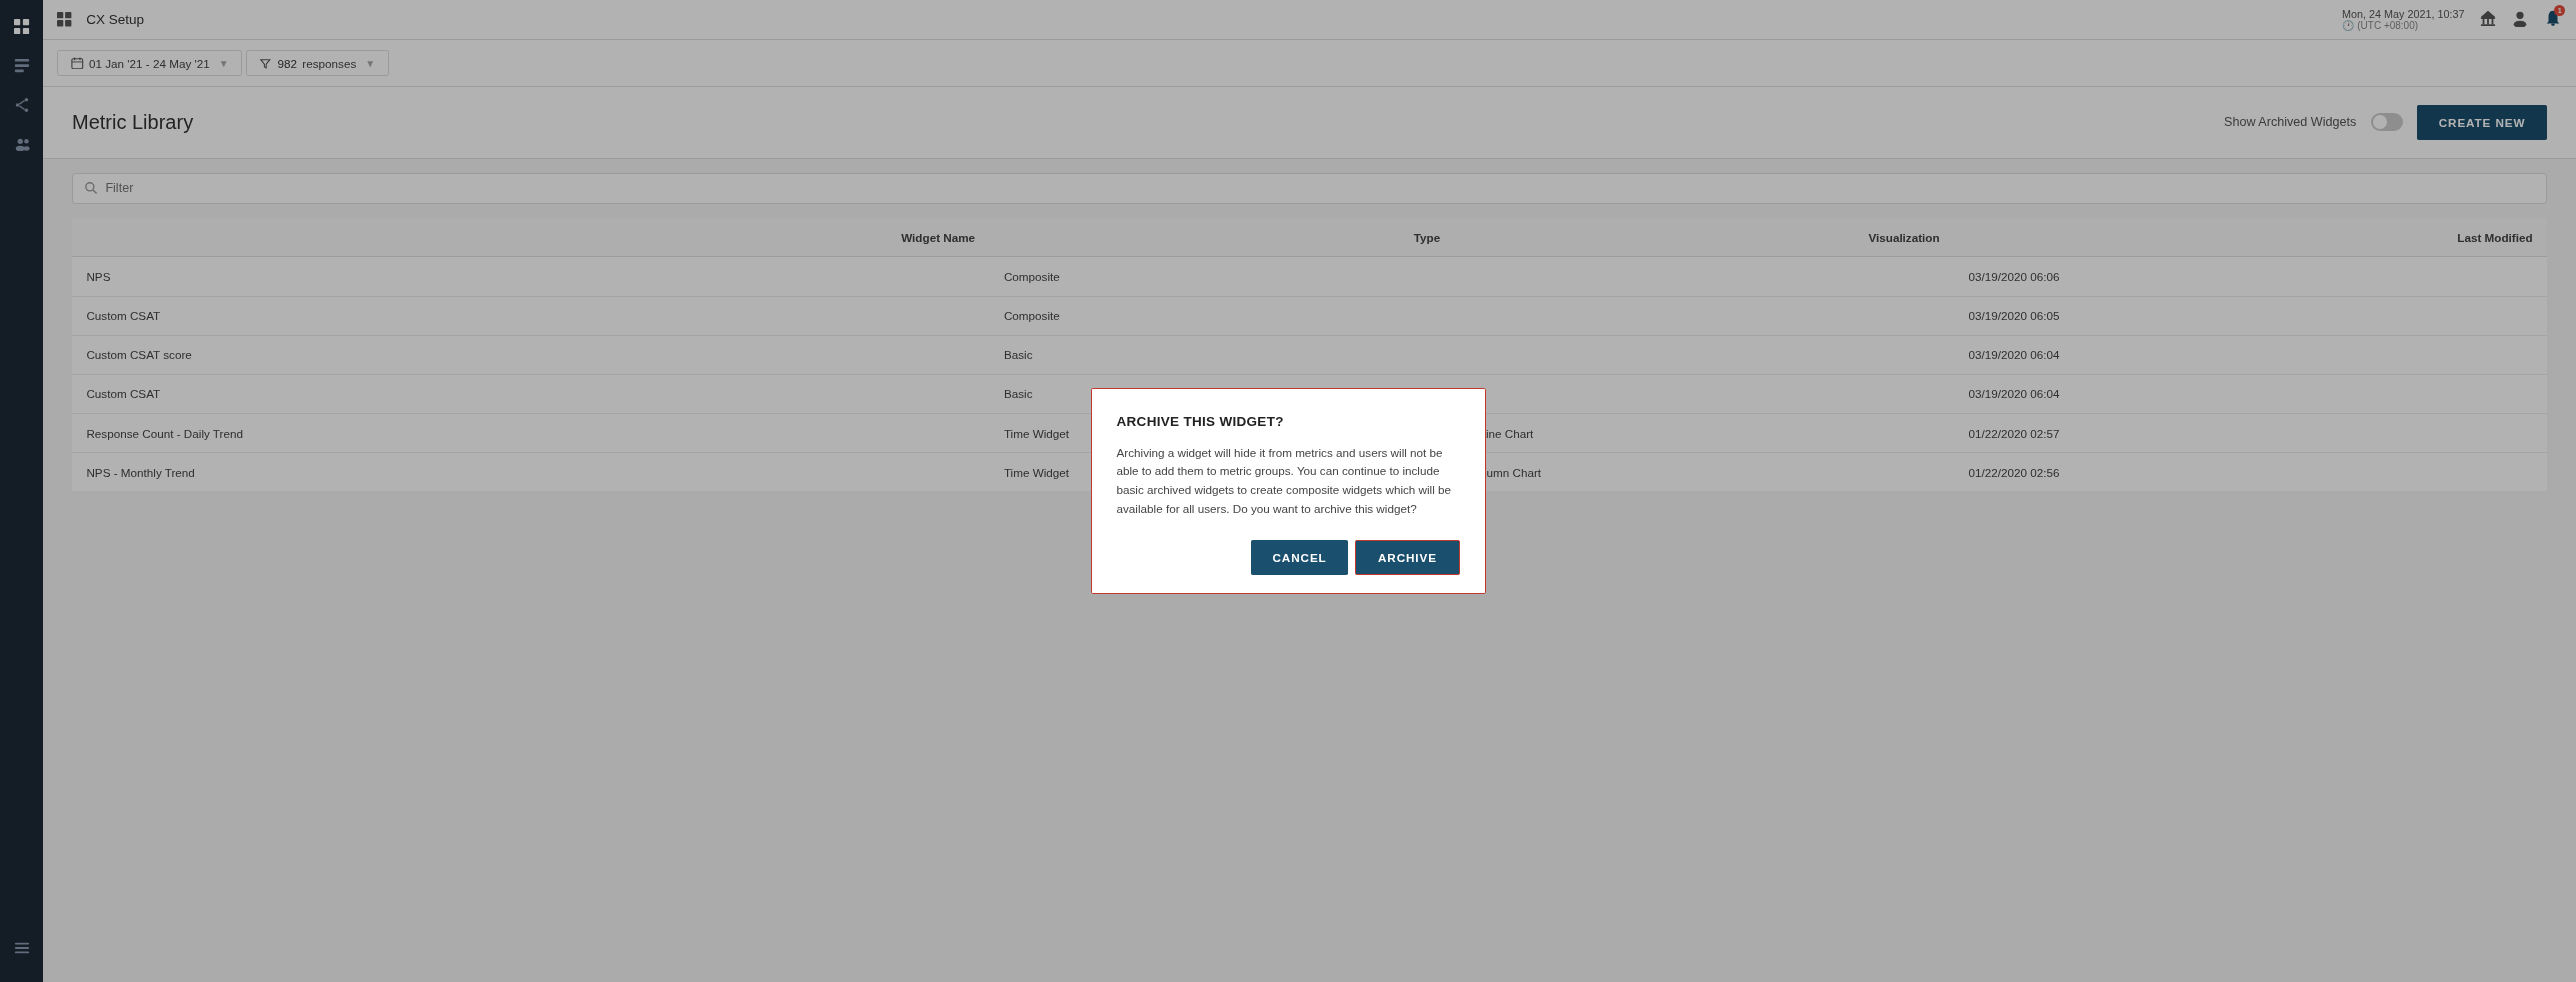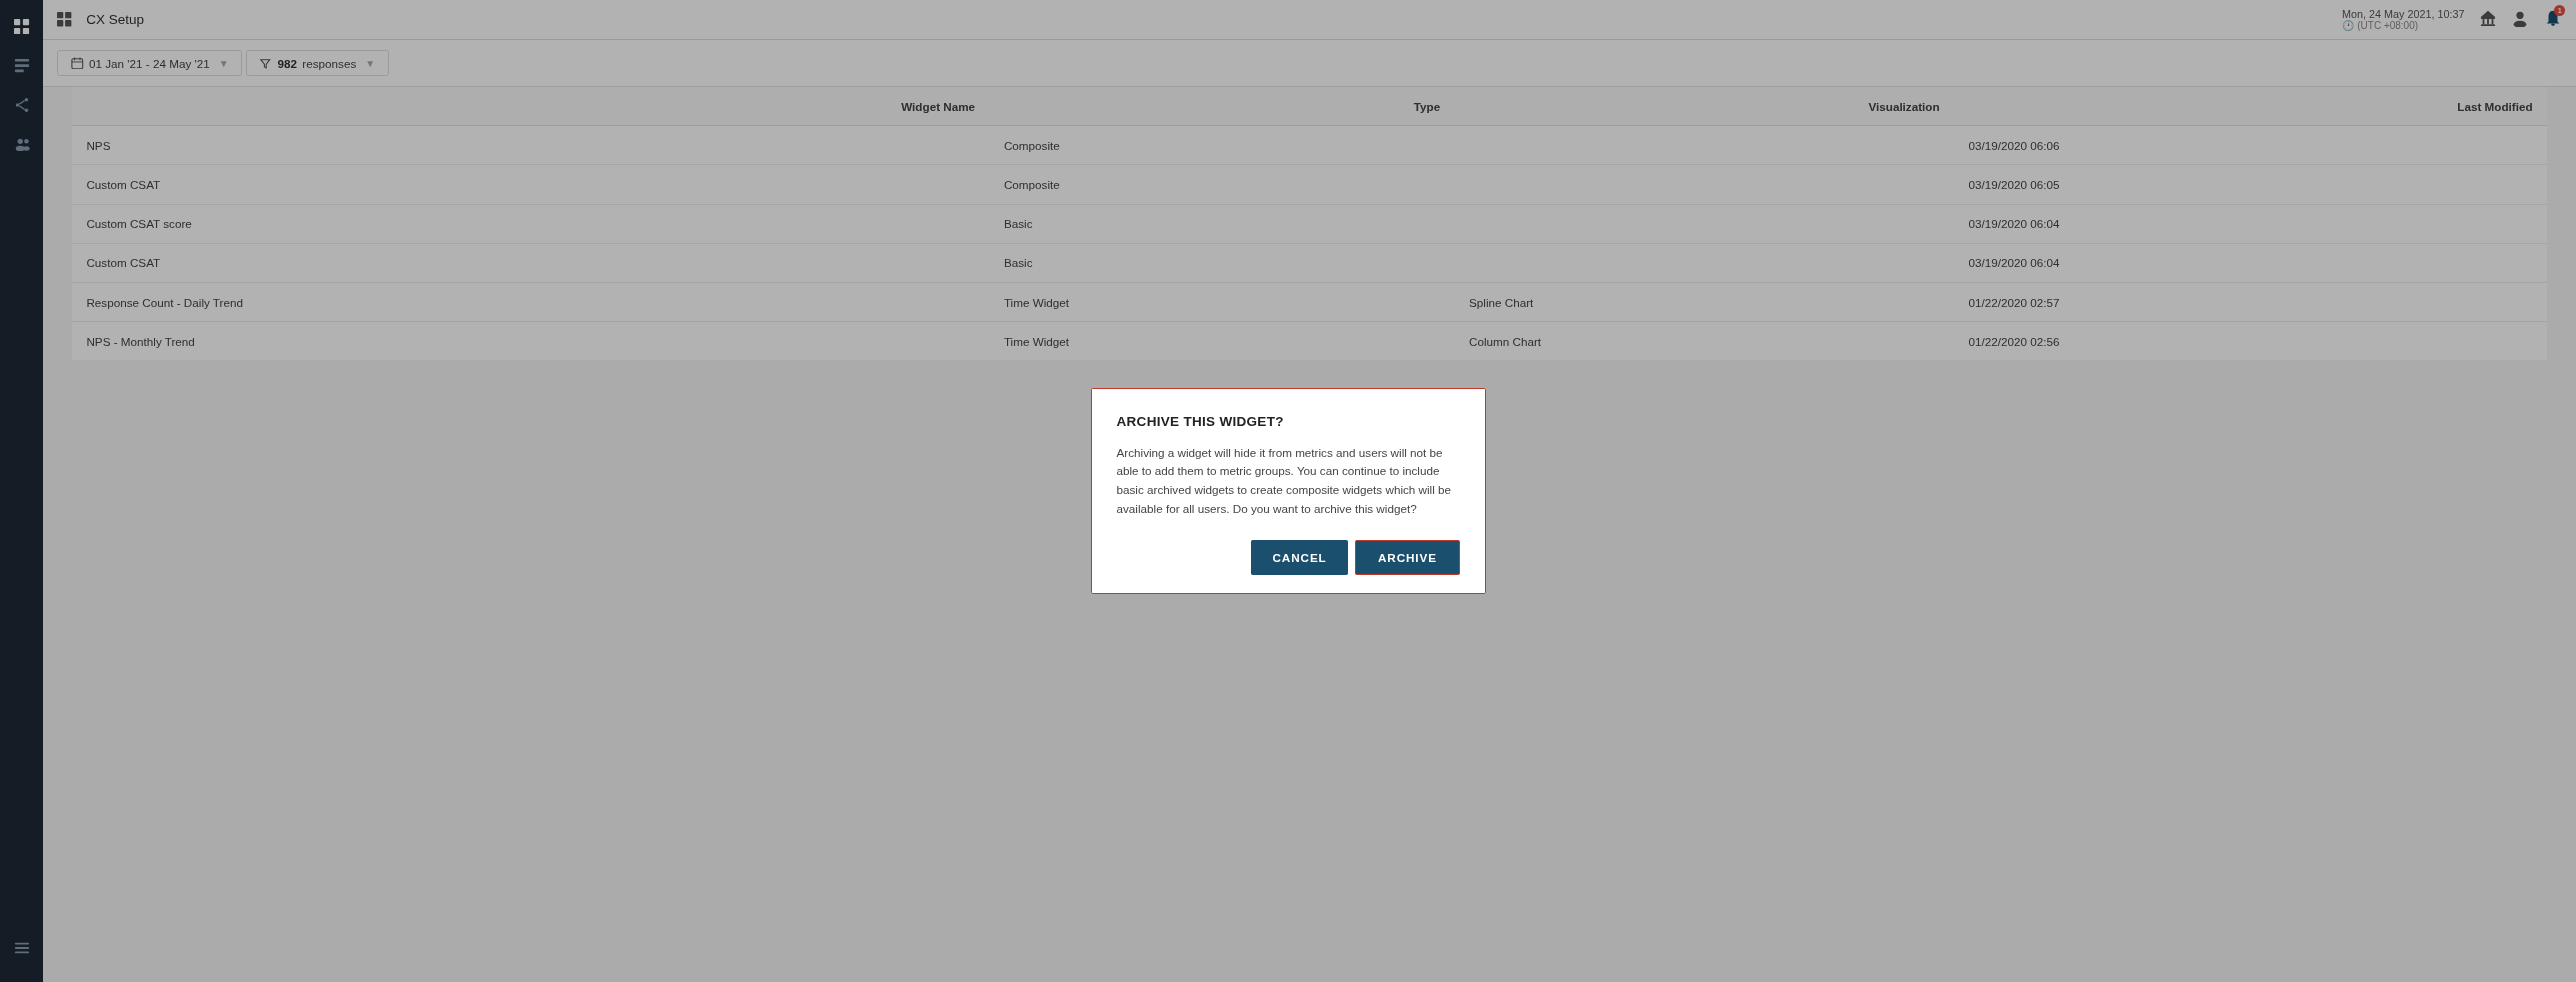--- a/index.html
+++ b/index.html
@@ -51,21 +51,21 @@
     .modal { background: #fff; border: 1.8px solid #c0392b; border-radius: 1.8px; width: 395px; padding: 25px 25px 18px 25px; }
     .modal-title { font-size: 13.5px; font-weight: 700; color: #222; margin-bottom: 14.4px; letter-spacing: 0.3px; }
     .modal-body { font-size: 11.7px; color: #444; line-height: 1.6; margin-bottom: 21.6px; }
     .modal-actions { display: flex; justify-content: flex-end; gap: 7.2px; }
     .btn-cancel { background: #1a4f6e; color: #fff; border: none; padding: 10.8px 21.6px; font-size: 11.7px; font-weight: 700; letter-spacing: 0.9px; cursor: pointer; border-radius: 1.8px; }
     .btn-archive { background: #1a4f6e; color: #fff; border: 1.8px solid #c0392b; padding: 9px 21.6px; font-size: 11.7px; font-weight: 700; letter-spacing: 0.9px; cursor: pointer; border-radius: 1.8px; }
 
     
     .data-bar { height: 47px; background: #fff; border-bottom: 0.9px solid #e0e0e0; display: flex; align-items: center; padding: 0 14.4px; gap: 3.6px; }
     .data-pill { background: #fff; border: 0.9px solid #ddd; border-radius: 2.7px; padding: 5.4px 12.6px; font-size: 11.7px; display: flex; align-items: center; gap: 5.4px; cursor: pointer; color: #444; text-align: center; }
-    .data-pill .count { font-weight: 700; color: #333; }
+    .data-pill .count { font-weight: 400; color: #333; }
     .pill-arrow { color: #aaa; font-size: 10px; margin-left: 3.6px; }
   </style>
 </head>
 <body>
 
 <div class="app-container">
 
   <div class="sidebar">
     <div class="sidebar-icon active">
       <svg width="16" height="16" viewBox="0 0 18 18" fill="currentColor">
@@ -172,21 +172,40 @@
           <path d="M2 3 L12 3 L8 8 L8 12 L6 11 L6 8 Z" stroke="#555" stroke-width="1.2" fill="none"></path>
         </svg>
         <span class="count">982</span>
         <span>responses</span>
         <span class="pill-arrow">▼</span>
       </div>
     </div>
 
     <div class="content-area">
 
-
+      <div class="page-header">
+        <h1 class="page-title">Metric Library</h1>
+        <div class="page-header-right">
+          <span class="show-archived-label">Show Archived Widgets</span>
+          <div class="toggle-switch">
+            <div class="knob"></div>
+          </div>
+          <button class="create-new-btn">CREATE NEW</button>
+        </div>
+      </div>
+
+      <div class="search-container">
+        <div class="search-input-wrapper">
+          <svg width="14.4" height="14.4" viewBox="0 0 16 16" fill="#999" style="margin-right:7.2px;flex-shrink:0;">
+            <circle cx="6.5" cy="6.5" r="4.5" stroke="#999" stroke-width="1.5" fill="none"></circle>
+            <line x1="10" y1="10" x2="14" y2="14" stroke="#999" stroke-width="1.5"></line>
+          </svg>
+          <input type="text" placeholder="Filter" style="">
+        </div>
+      </div>
 
       <div class="table-wrapper">
         <table class="data-table">
           <thead>
             <tr>
               <th>Widget Name</th>
               <th>Type</th>
               <th>Visualization</th>
               <th>Last Modified</th>
             </tr>

